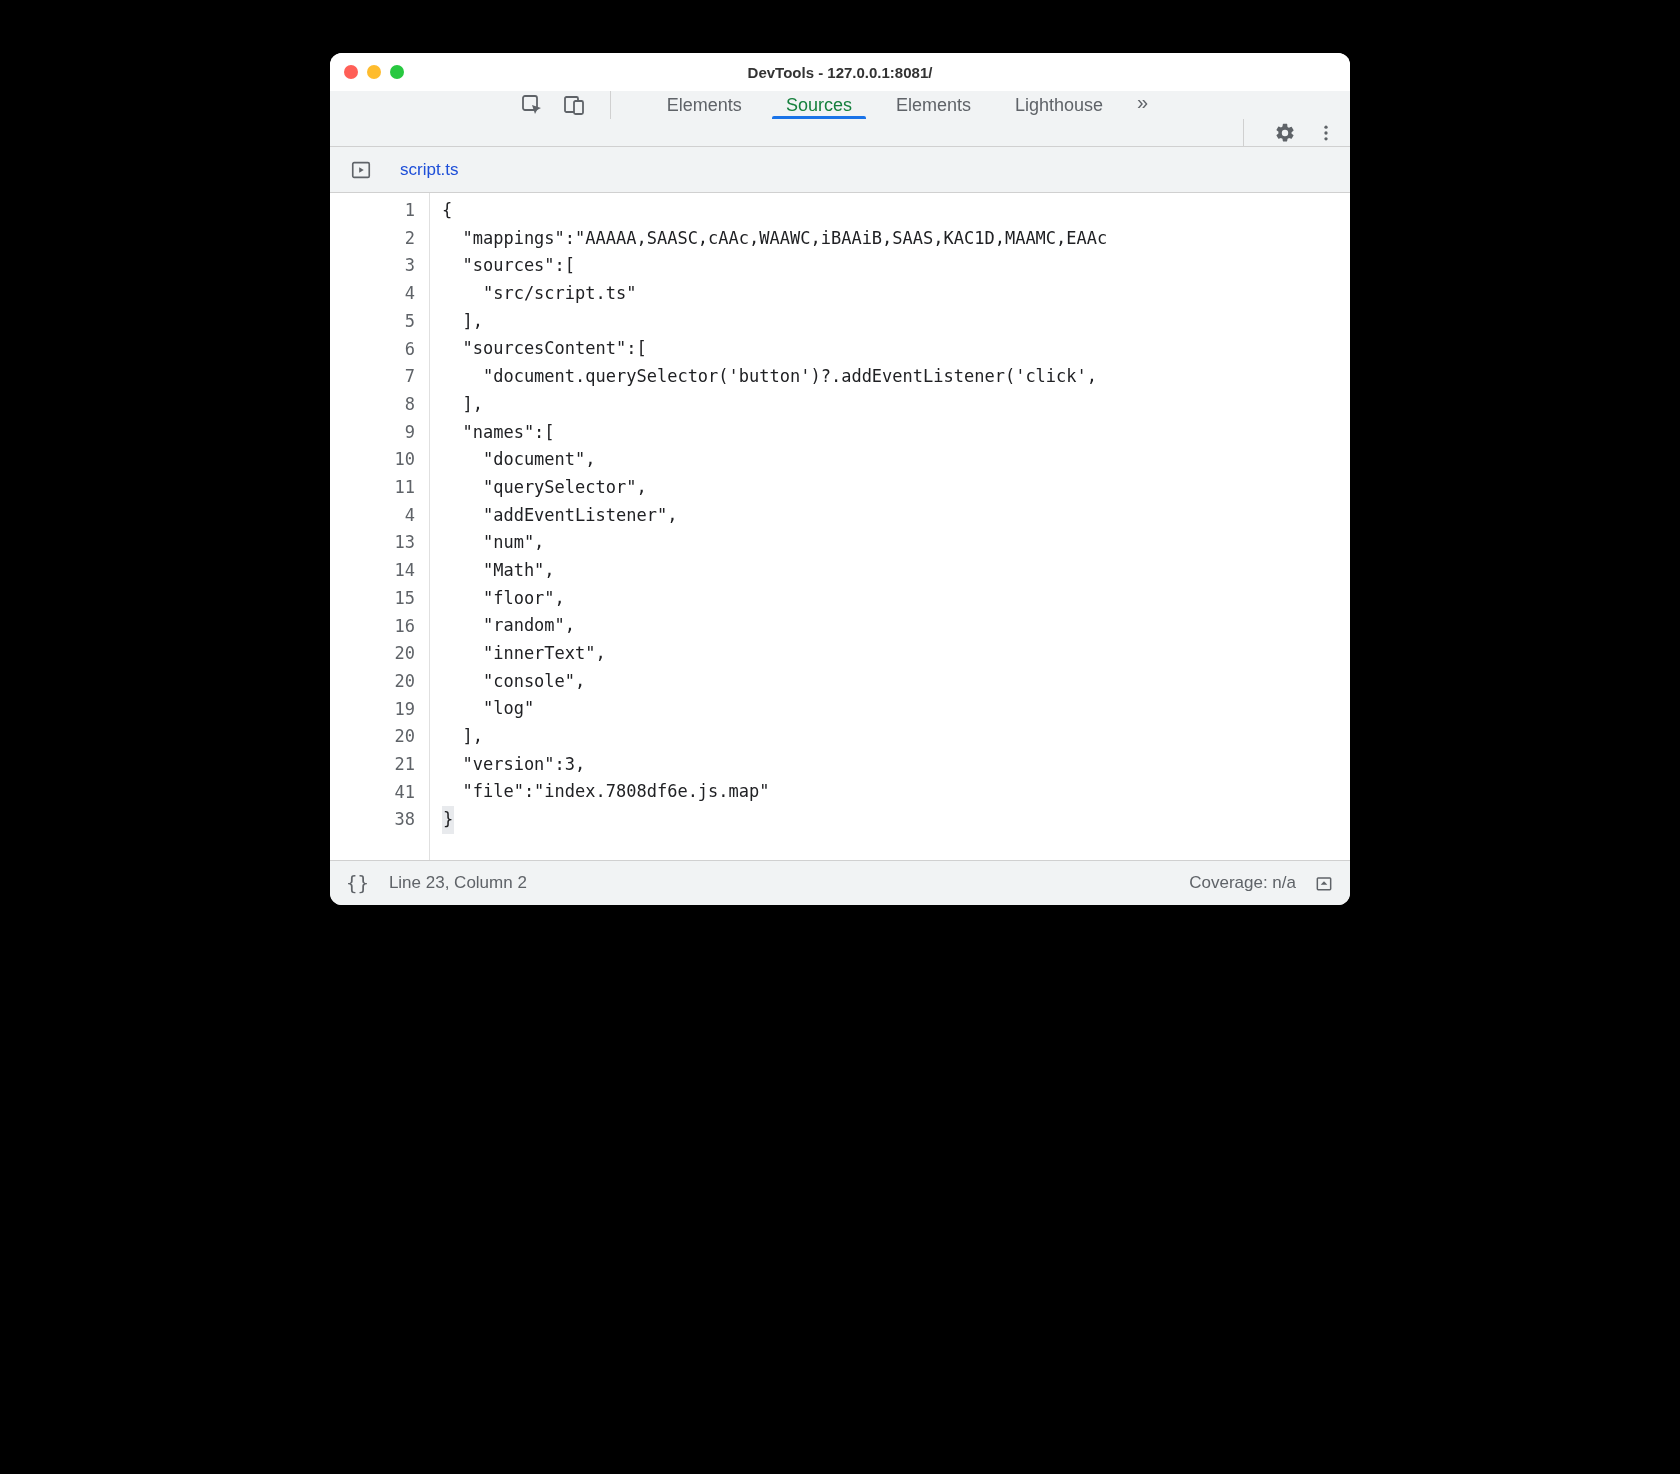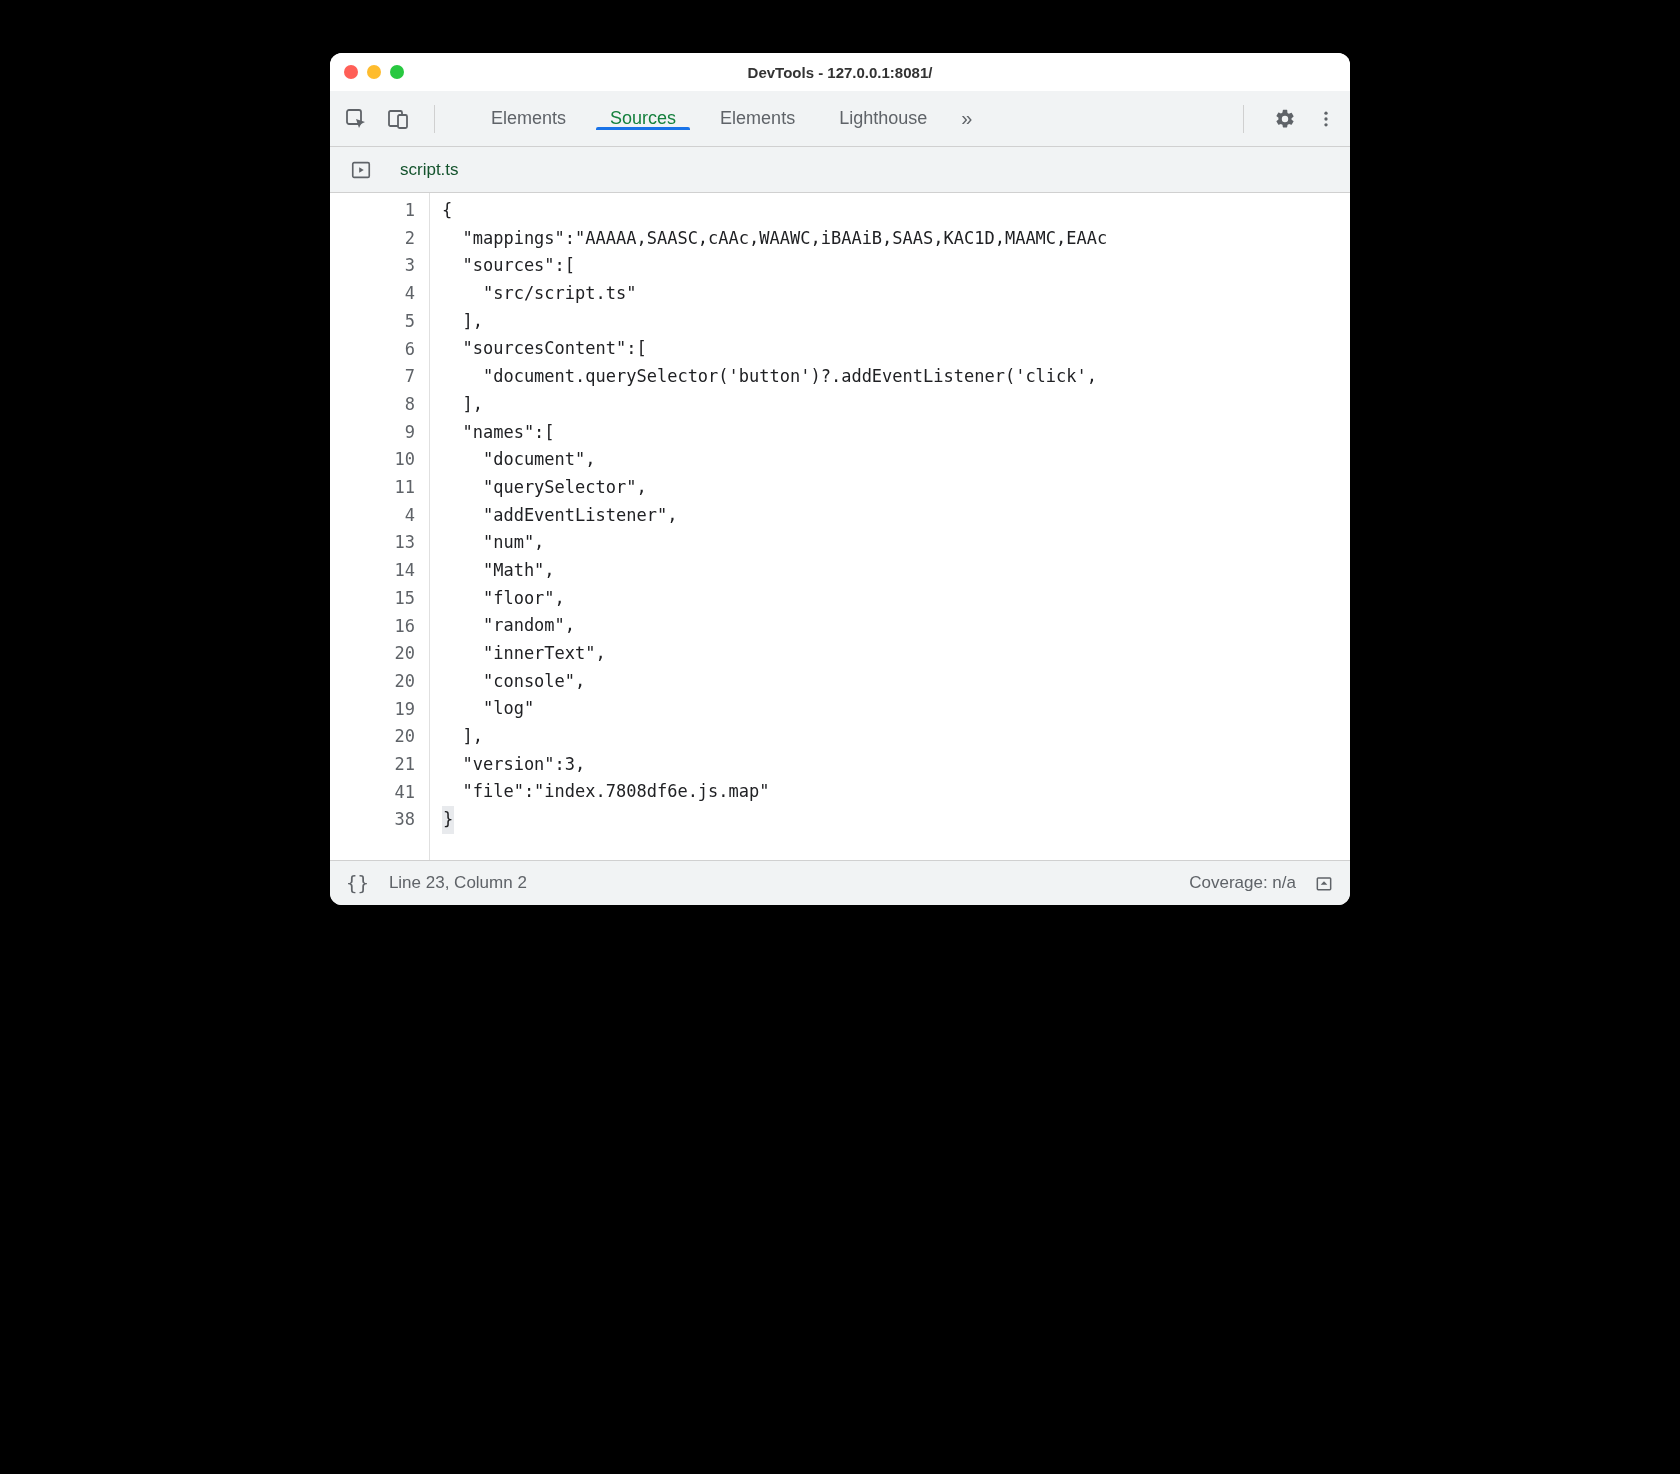--- a/index.html
+++ b/index.html
@@ -49,20 +49,21 @@
       color: #333;
       pointer-events: none;
     }
     .toolbar {
       height: 56px;
       background: #f1f3f4;
       border-bottom: 1px solid #d0d0d0;
       display: flex;
       align-items: center;
       padding: 0 14px;
+      flex-direction: column;
     }
     .toolbar-left {
       display: flex;
       align-items: center;
       gap: 18px;
     }
     .toolbar .icon-btn {
       display: flex;
       align-items: center;
       justify-content: center;
@@ -130,21 +131,21 @@
       padding: 0 10px;
       color: #5f6368;
       cursor: pointer;
     }
     .file-tab {
       display: flex;
       align-items: center;
       gap: 10px;
       padding: 0 18px;
       font-size: 17px;
-      color: #14532d;
+      color: #1d4ed8;
       cursor: pointer;
       position: relative;
     }
     .file-tab .tab-label { white-space: nowrap; }
     .file-tab.active {
       color: #202124;
     }
     .file-tab.active::after {
       content: "";
       position: absolute;

